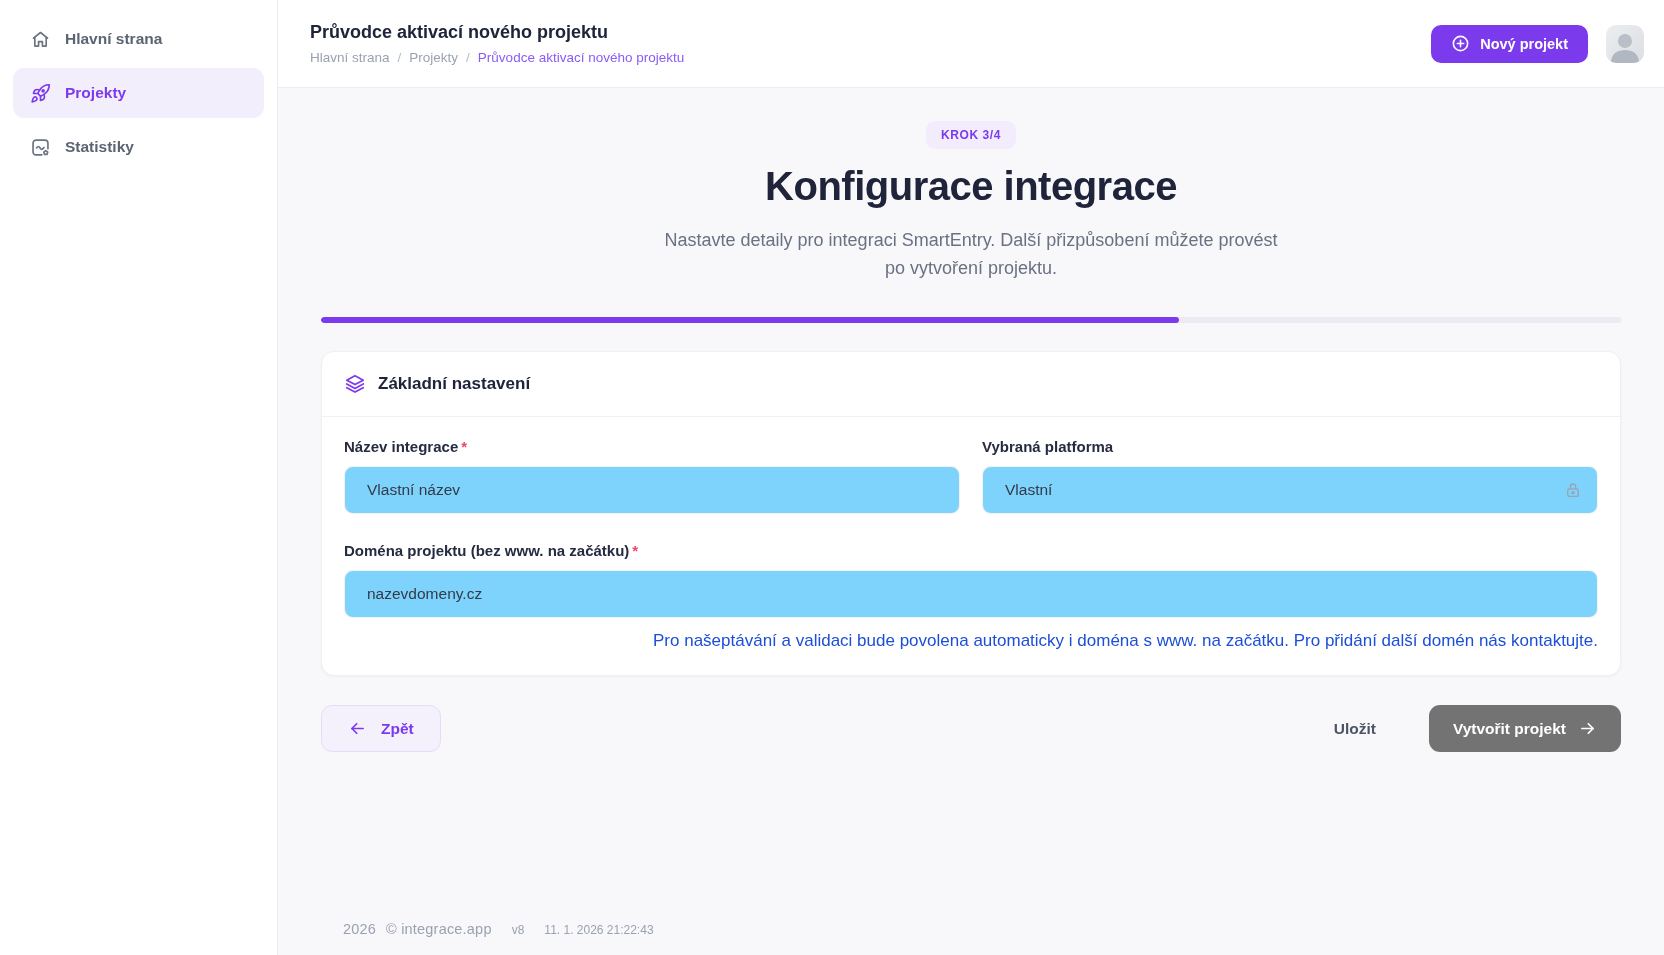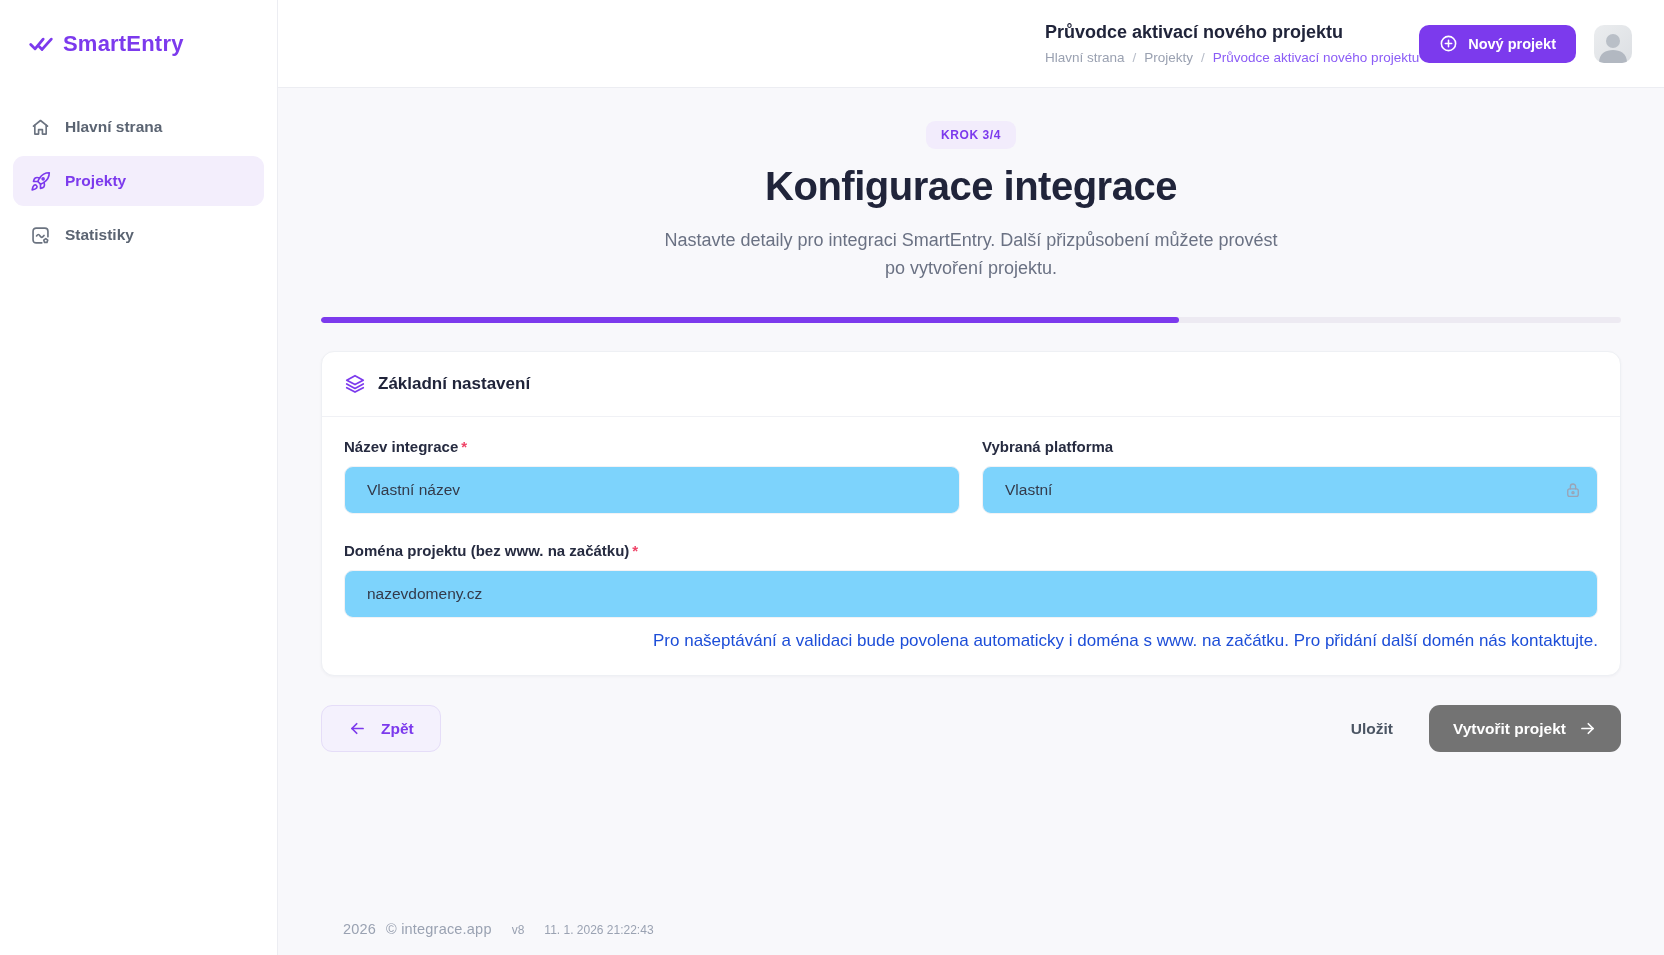--- a/index.html
+++ b/index.html
@@ -12,21 +12,21 @@
   .logo-row { height:88px; display:flex; align-items:center; padding:0 28px; }
   .logo-icon { width:26px; height:26px; margin-right:9px; display:flex; align-items:center; }
   .logo-text { font-size:22px; font-weight:800; color:#7c3aed; letter-spacing:.2px; }
   .nav { padding:14px 13px; display:flex; flex-direction:column; gap:4px; }
   .nav-item { display:flex; align-items:center; gap:14px; padding:14px 16px; border-radius:11px; font-size:15.5px; font-weight:600; color:#5b6472; cursor:pointer; }
   .nav-item .nicon { width:22px; height:22px; display:flex; align-items:center; justify-content:center; }
   .nav-item.active { background:#f3eefc; color:#7c3aed; }
 
   
   .right-col { flex:1; display:flex; flex-direction:column; min-width:0; }
-  .header { height:88px; background:#ffffff; border-bottom:1px solid #ecedf2; display:flex; align-items:center; justify-content:flex-end; padding:0 32px 0 32px; }
+  .header { height:88px; background:#ffffff; border-bottom:1px solid #ecedf2; display:flex; align-items:center; justify-content:space-between; padding:0 20px 0 32px; }
   .head-title { font-size:18px; font-weight:800; color:#20243a; margin-bottom:7px; }
   .crumbs { font-size:13.5px; color:#9aa1b1; display:flex; gap:8px; align-items:center; }
   .crumbs .sep { color:#b6bcc8; }
   .crumbs .current { color:#8b5cf6; }
   .head-right { display:flex; align-items:center; gap:18px; }
   .btn-new { display:flex; align-items:center; gap:10px; background:#7c3aed; color:#fff; border:none; border-radius:10px; height:38px; padding:0 20px; font-size:14.5px; font-weight:700; font-family:inherit; cursor:pointer; }
   .avatar { width:38px; height:38px; border-radius:10px; background:linear-gradient(135deg,#ebedef,#dcdfe3); display:flex; align-items:flex-end; justify-content:center; overflow:hidden; cursor:pointer; }
 
   
   .main { flex:1; position:relative; overflow:hidden; background:#f8f8fb; }
@@ -47,48 +47,39 @@
   .field-label { font-size:15px; font-weight:700; color:#262b40; margin-bottom:11px; }
   .req { color:#ef4468; margin-left:3px; }
   .input-wrap { position:relative; }
   .input { width:100%; height:48px; background:#7dd3fc; border:1px solid #f2f2f5; border-radius:9px; padding:0 44px 0 22px; font-size:15.5px; color:#333a4a; font-family:inherit; }
   .input::placeholder { color:#6d7585; }
   .lock-adorn { position:absolute; right:16px; top:50%; transform:translateY(-50%); display:flex; }
   .field-row2 { margin-top:28px; }
   .hint { margin-top:13px; font-size:17px; color:#1d4ed8;text-align:right; }
 
   
-  .actions { margin-top:29px; display:flex; align-items:center; }
+  .actions { margin-top:29px; display:flex; align-items:center;gap:17px; }
   .btn-back { display:flex; align-items:center; gap:14px; background:#f4f1fd; border:1px solid #e5ddf8; color:#7c3aed; border-radius:11px; height:47px; padding:0 26px; font-size:15.5px; font-weight:700; font-family:inherit; cursor:pointer; }
   .actions .spacer { flex:1; }
   .btn-save { background:none; border:none; color:#4b5563; font-size:15.5px; font-weight:600; font-family:inherit; margin-right:36px; cursor:pointer; }
   .btn-submit { display:flex; align-items:center; gap:12px; background:#737373; border:none; color:#fff; border-radius:11px; height:47px; padding:0 24px; font-size:15.5px; font-weight:700; font-family:inherit; cursor:pointer; }
 
   
   .footer { position:absolute; left:0; right:0; bottom:18px; }
   .footer-inner { width:1300px; margin:0 auto; padding-left:22px; display:flex; align-items:baseline; gap:10px; color:#9aa2b2; }
   .f-main { font-size:14.5px; letter-spacing:.2px; }
   .f-small { font-size:12px; margin-left:10px; }
   svg { display:block; }
 </style>
 </head>
 <body>
 
 <div class="app">
 
   <aside class="sidebar">
-    <div class="logo-row">
-      <span class="logo-icon">
-        <svg width="26" height="26" viewBox="0 0 24 24" fill="none" stroke="#7c3aed" stroke-width="2.6" stroke-linecap="round" stroke-linejoin="round">
-          <path d="M2.5 12.5 L6.5 16.5 L14 7.5"></path>
-          <path d="M10.5 14.5 L13 17 L21.5 7.5"></path>
-        </svg>
-      </span>
-      <span class="logo-text">SmartEntry</span>
-    </div>
     <nav class="nav">
       <div class="nav-item">
         <span class="nicon">
           <svg width="21" height="21" viewBox="0 0 24 24" fill="none" stroke="#6b7380" stroke-width="1.9" stroke-linecap="round" stroke-linejoin="round">
             <path d="M4 10.5 L12 4 L20 10.5"></path>
             <path d="M5.5 9.5 V19.5 H9.8 V14.5 H14.2 V19.5 H18.5 V9.5"></path>
           </svg>
         </span>
         <span>Hlavní strana</span>
       </div>

